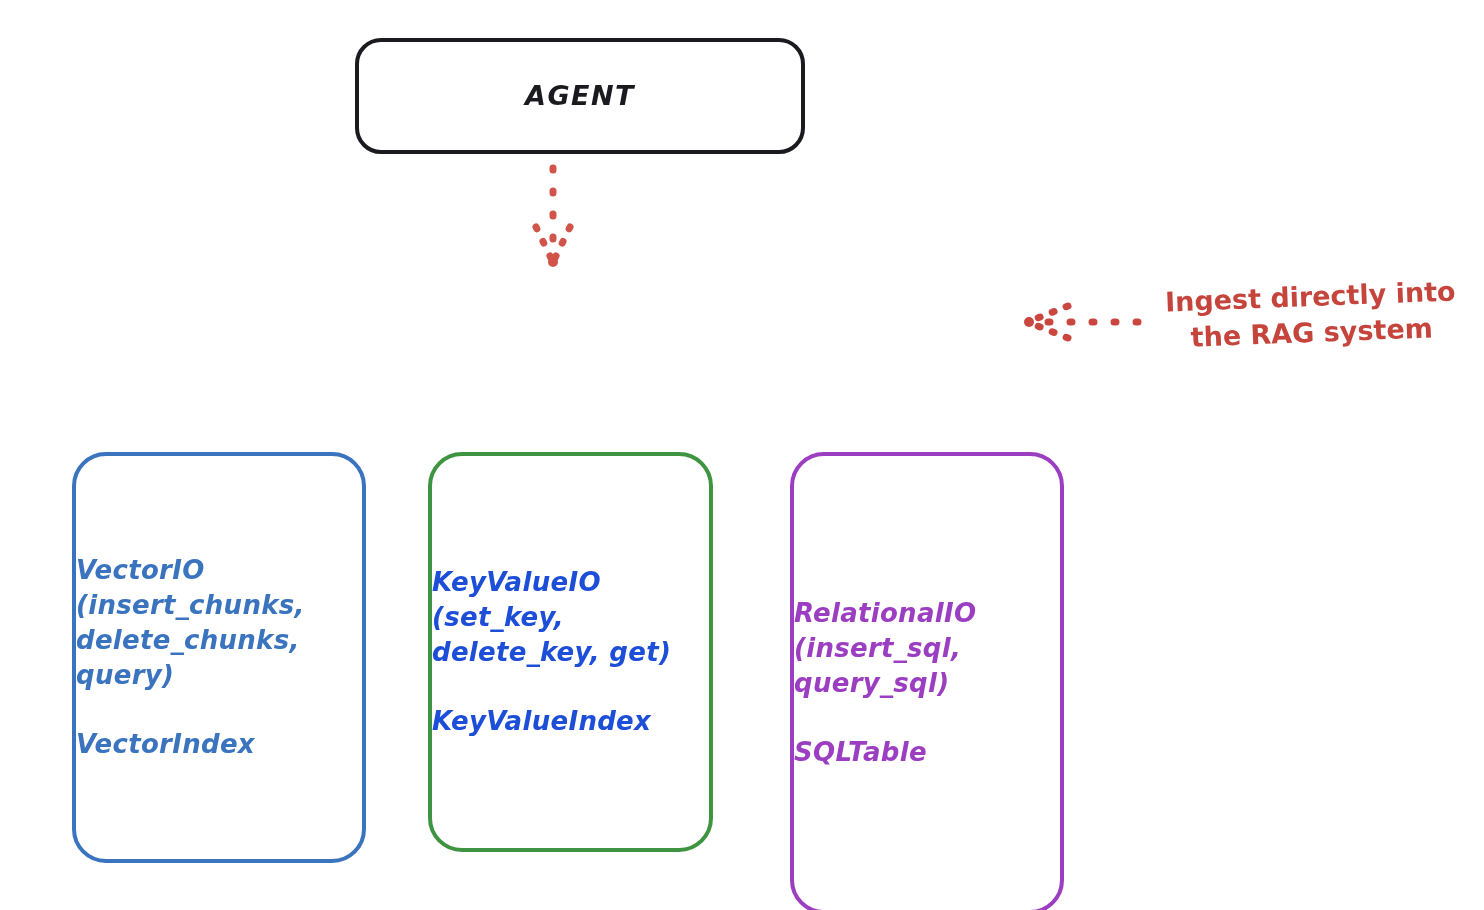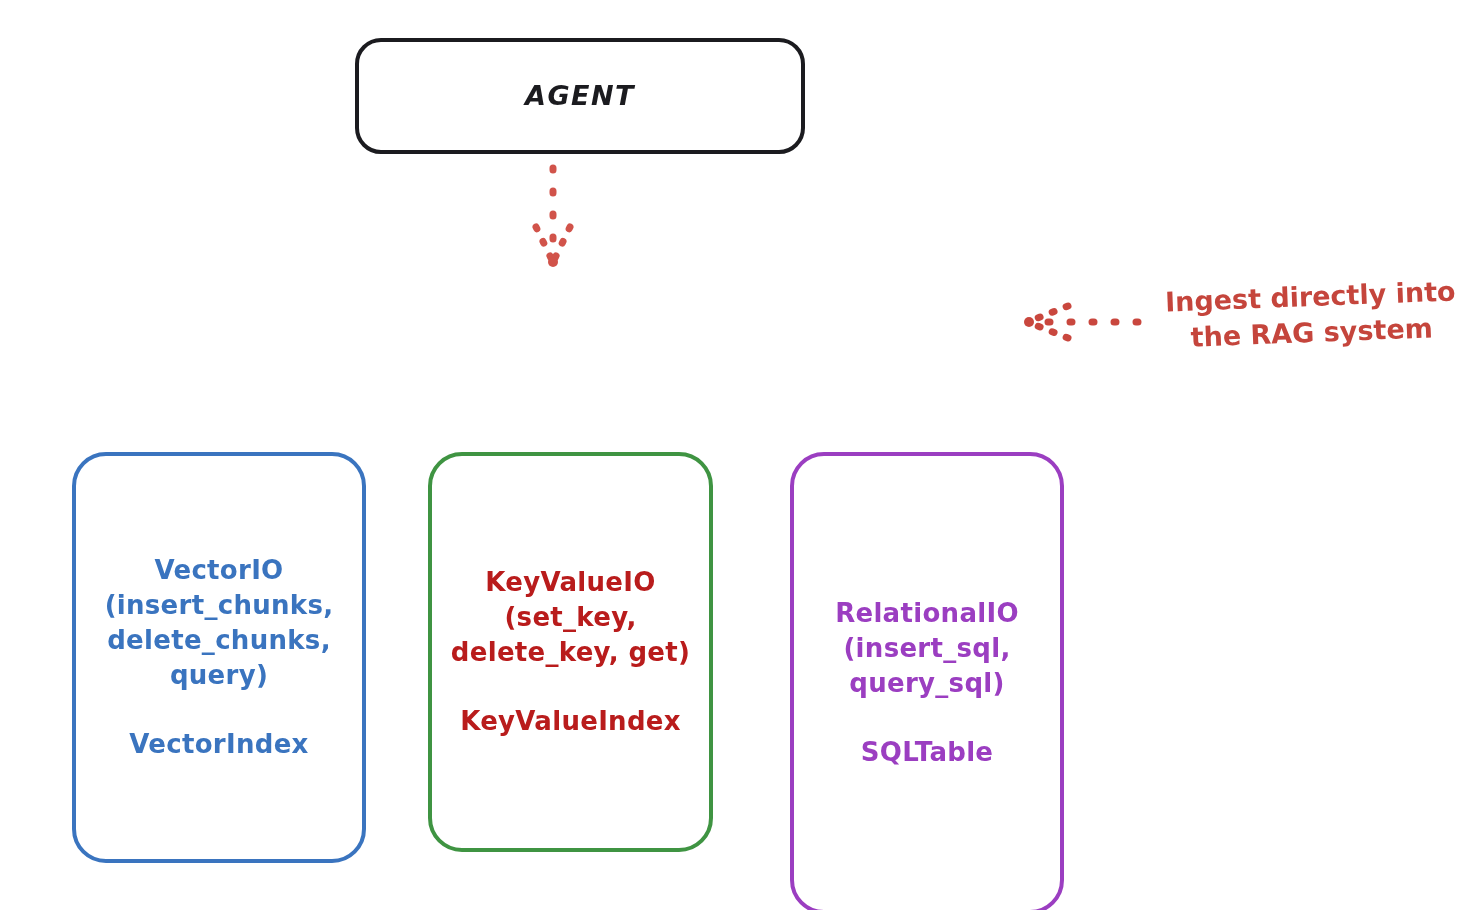--- a/index.html
+++ b/index.html
@@ -16,26 +16,26 @@
     font-family: "DejaVu Sans", sans-serif;
   }
 
   
   .node {
     position: absolute;
     box-sizing: border-box;
     display: flex;
     align-items: center;
     justify-content: center;
-    text-align: center;
     background: #ffffff;
   }
   .node .label {
     white-space: pre-line;
     line-height: 1.32;
+    font-style: italic;
   }
 
   
   .box-dark {
     border: 4px solid #1b1b1f;
     border-radius: 26px;
   }
   .box-dark .label {
     color: #1b1b1f;
     font-size: 27px;
@@ -101,21 +101,21 @@
   <div class="node box-color" id="node-vector" style="left:72px; top:452px; width:294px; height:411px; border-color:#3a74bf;">
     <span class="label" style="color:#3a74bf; width:330px;">VectorIO
 (insert_chunks,
 delete_chunks,
 query)
 
 VectorIndex</span>
   </div>
 
   <div class="node box-color" id="node-kv" style="left:428px; top:452px; width:285px; height:400px; border-color:#3f9442;">
-    <span class="label" style="color:#b91c1c; width:300px;">KeyValueIO
+    <span class="label" style="color:#1d4ed8; width:300px;">KeyValueIO
 (set_key,
 delete_key, get)
 
 KeyValueIndex</span>
   </div>
 
   <div class="node box-color" id="node-rel" style="left:790px; top:452px; width:274px; height:462px; border-color:#9b3ec1;">
     <span class="label" style="color:#9b3ec1; width:286px;">RelationalIO
 (insert_sql,
 query_sql)

